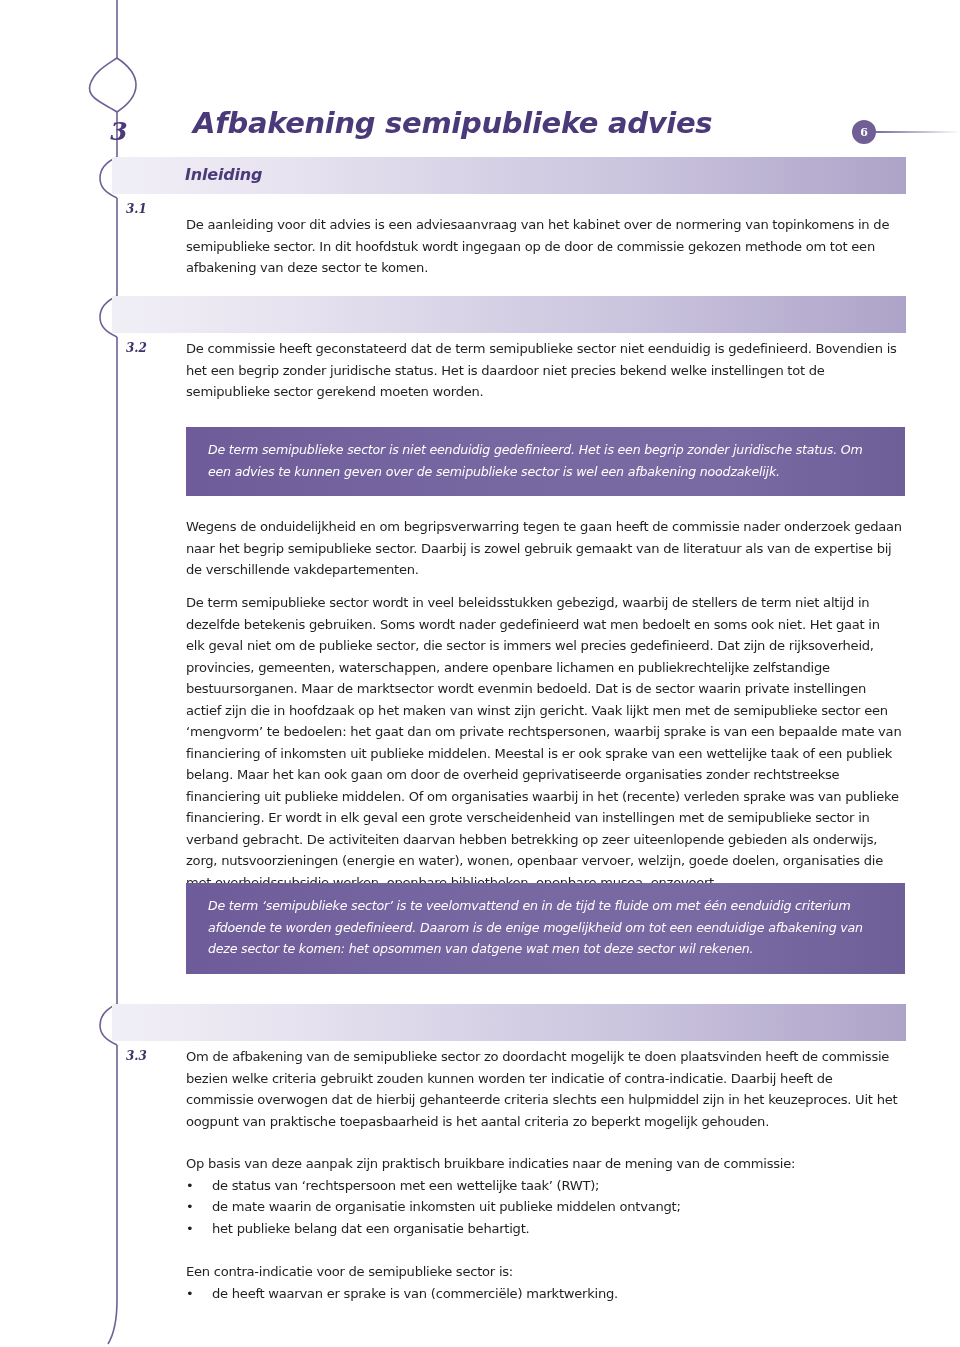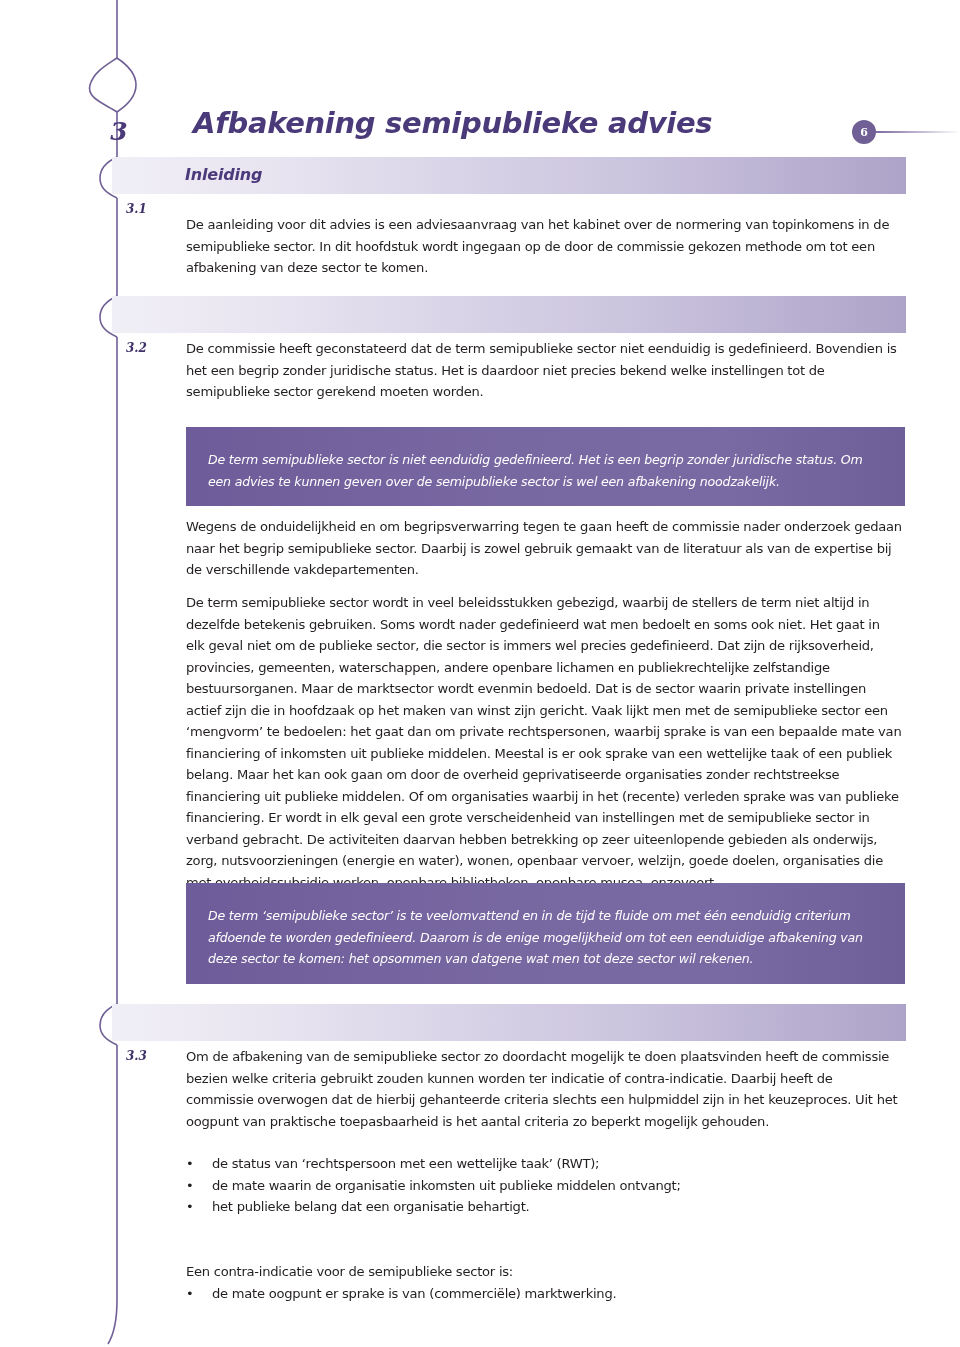--- a/index.html
+++ b/index.html
@@ -132,21 +132,21 @@
     letter-spacing: -0.25px;
   }
 
   
   .callout {
     position: absolute;
     left: 186px;
     width: 719px;
     background: linear-gradient(to right, #6d5c99 0%, #7868a2 45%, #7a6aa3 75%, #6f5f98 100%);
     box-sizing: border-box;
-    padding: 22px 20px 14px 22px;
+    padding: 12px 20px 14px 22px;
     color: #ffffff;
     font-family: "DejaVu Sans", sans-serif;
     font-style: italic;
     font-size: 12.6px;
     line-height: 21.5px;
     letter-spacing: -0.2px;
   }
 
   
   .bullet-list {
@@ -221,33 +221,34 @@
 <div class="body-text" style="top:592px;">De term semipublieke sector wordt in veel beleidsstukken gebezigd, waarbij de stellers de term niet altijd in dezelfde betekenis gebruiken. Soms wordt nader gedefinieerd wat men bedoelt en soms ook niet. Het gaat in elk geval niet om de publieke sector, die sector is immers wel precies gedefinieerd. Dat zijn de rijksoverheid, provincies, gemeenten, waterschappen, andere openbare lichamen en publiekrechtelijke zelfstandige bestuursorganen. Maar de marktsector wordt evenmin bedoeld. Dat is de sector waarin private instellingen actief zijn die in hoofdzaak op het maken van winst zijn gericht. Vaak lijkt men met de semipublieke sector een ‘mengvorm’ te bedoelen: het gaat dan om private rechtspersonen, waarbij sprake is van een bepaalde mate van financiering of inkomsten uit publieke middelen. Meestal is er ook sprake van een wettelijke taak of een publiek belang. Maar het kan ook gaan om door de overheid geprivatiseerde organisaties zonder rechtstreekse financiering uit publieke middelen. Of om organisaties waarbij in het (recente) verleden sprake was van publieke financiering. Er wordt in elk geval een grote verscheidenheid van instellingen met de semipublieke sector in verband gebracht. De activiteiten daarvan hebben betrekking op zeer uiteenlopende gebieden als onderwijs, zorg, nutsvoorzieningen (energie en water), wonen, openbaar vervoer, welzijn, goede doelen, organisaties die met overheidssubsidie werken, openbare bibliotheken, openbare musea, enzovoort.</div>
 
 <div class="callout" style="top:883px;">De term ‘semipublieke sector’ is te veelomvattend en in de tijd te fluide om met één eenduidig criterium afdoende te worden gedefinieerd. Daarom is de enige mogelijkheid om tot een eenduidige afbakening van deze sector te komen: het opsommen van datgene wat men tot deze sector wil rekenen.</div>
 
 <div class="section-bar" style="top:1004px;">
   <span class="section-num">3.3</span>
 </div>
 <div class="body-text" style="top:1046px;">Om de afbakening van de semipublieke sector zo doordacht mogelijk te doen plaatsvinden heeft de commissie bezien welke criteria gebruikt zouden kunnen worden ter indicatie of contra-indicatie. Daarbij heeft de commissie overwogen dat de hierbij gehanteerde criteria slechts een hulpmiddel zijn in het keuzeproces. Uit het oogpunt van praktische toepasbaarheid is het aantal criteria zo beperkt mogelijk gehouden.</div>
 
 <div class="bullet-list" style="top:1153px;">
+  <div>Op basis van deze aanpak zijn praktisch bruikbare indicaties naar de mening van de commissie:</div>
   <div class="bullet-row">
     <span class="bullet-dot">•</span>
     <span class="bullet-label">de status van ‘rechtspersoon met een wettelijke taak’ (RWT);</span>
   </div>
   <div class="bullet-row">
     <span class="bullet-dot">•</span>
     <span class="bullet-label">de mate waarin de organisatie inkomsten uit publieke middelen ontvangt;</span>
   </div>
   <div class="bullet-row">
     <span class="bullet-dot">•</span>
     <span class="bullet-label">het publieke belang dat een organisatie behartigt.</span>
   </div>
 </div>
 
 <div class="bullet-list" style="top:1261px;">
   <div>Een contra-indicatie voor de semipublieke sector is:</div>
   <div class="bullet-row">
     <span class="bullet-dot">•</span>
-    <span class="bullet-label">de mate oogpunt er sprake is van (commerciële) marktwerking.</span>
+    <span class="bullet-label">de heeft waarvan er sprake is van (commerciële) marktwerking.</span>
   </div>
 </div>
 
 </body></html>

